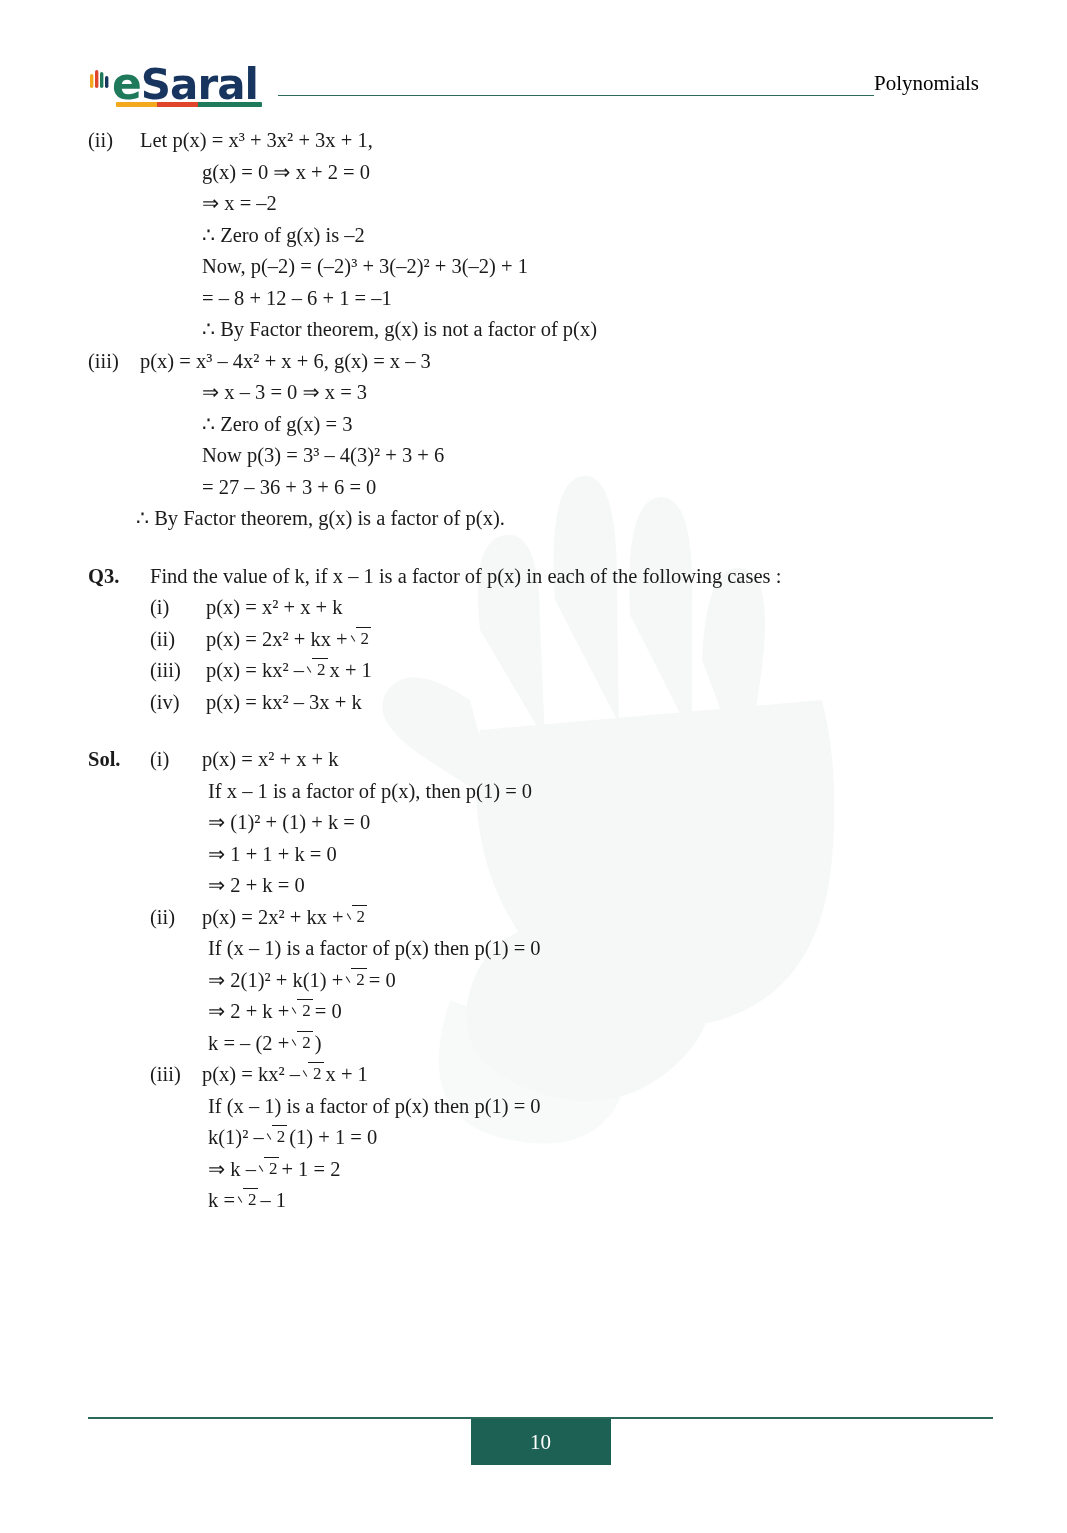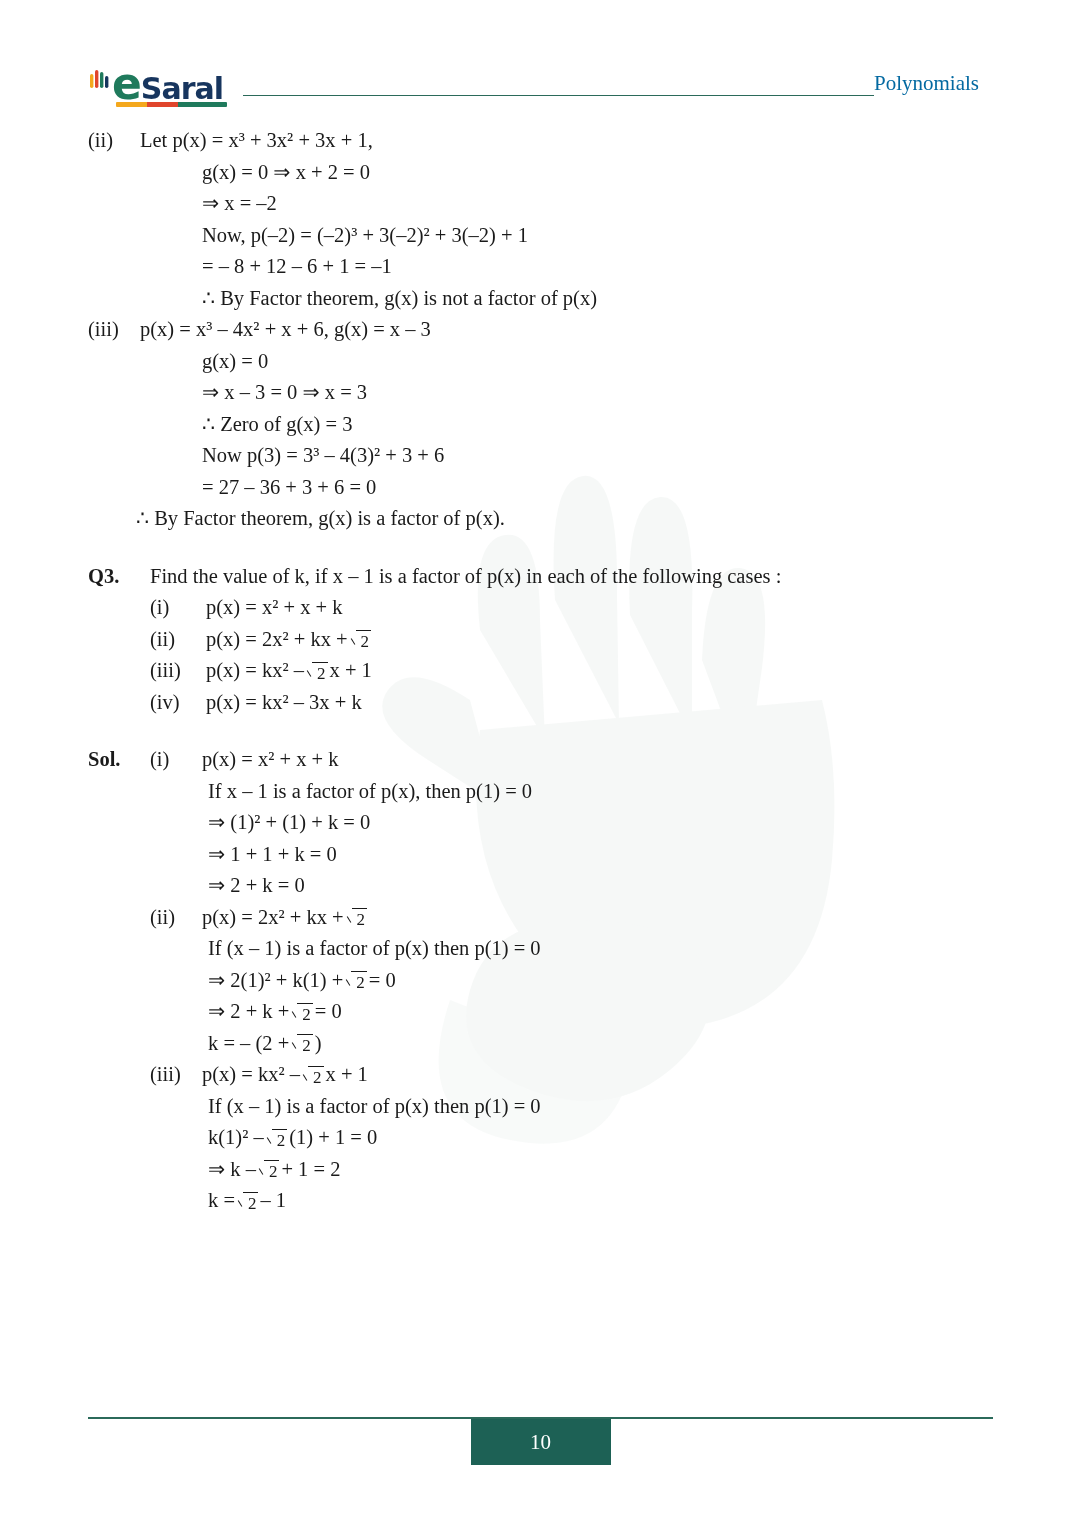--- a/index.html
+++ b/index.html
@@ -56,56 +56,56 @@
     width: 26px;
     height: 30px;
     position: relative;
     margin-right: -2px;
   }
   .logo .e {
     color: #1f7a5c;
     font-size: 44px;
     line-height: 0.9;
   }
-  .logo .saral { color: #17355e; font-size: 30px; line-height: 0.9; }
+  .logo .saral { color: #17355e; font-size: 42px; line-height: 0.9; }
   .logo .underline {
     position: absolute;
     left: 28px;
     right: 2px;
     bottom: -3px;
     height: 5px;
     background: linear-gradient(to right,
        #f4a81d 0%, #f4a81d 28%,
        #e0452c 28%, #e0452c 56%,
        #1f7a5c 56%, #1f7a5c 100%);
     border-radius: 1px;
   }
   .header-rule {
     flex: 1;
     border-bottom: 1.6px solid #2b6a5a;
     margin: 0 0 8px 14px;
     height: 1px;
   }
   .header-title {
     font-size: 21px;
-    color: #0369a1;
+    color: #000000;
     margin-left: 0;
     padding-bottom: 8px;
     white-space: nowrap;
   }
 
   
   .content {
     margin-top: 26px;
     font-size: 20.5px;
     line-height: 1.0;
   }
   .line {
     display: flex;
-    align-items: flex-end;
+    align-items: flex-start;
     margin-bottom: 11px;
     white-space: nowrap;
   }
   .tag {
     flex: 0 0 auto;
     text-align: left;
   }
   .w-q   { width: 62px; font-weight: bold; }
   .w-sol { width: 62px; font-weight: bold; }
   .w-rn  { width: 52px; }
@@ -218,35 +218,35 @@
       <span class="tag w-rn">(ii)</span>
       <span>Let p(x) = x³ + 3x² + 3x + 1,</span>
     </div>
     <div class="line indent-2">
       <span>g(x) = 0  ⇒ x + 2 = 0</span>
     </div>
     <div class="line indent-2">
       <span>⇒ x = –2</span>
     </div>
     <div class="line indent-2">
+      <span>∴  Zero of g(x) is –2</span>
+    </div>
+    <div class="line indent-2">
       <span>Now, p(–2) = (–2)³ + 3(–2)² + 3(–2) + 1</span>
     </div>
     <div class="line indent-2">
       <span>= – 8 + 12 – 6 + 1 = –1</span>
     </div>
     <div class="line indent-2">
       <span>∴  By Factor theorem, g(x) is not a factor of p(x)</span>
     </div>
 
     <div class="line">
       <span class="tag w-rn">(iii)</span>
       <span>p(x) = x³ – 4x² + x + 6, g(x) = x – 3</span>
-    </div>
-    <div class="line indent-2">
-      <span>g(x) = 0</span>
     </div>
     <div class="line indent-2">
       <span>⇒ x – 3 = 0 ⇒ x = 3</span>
     </div>
     <div class="line indent-2">
       <span>∴  Zero of g(x) = 3</span>
     </div>
     <div class="line indent-2">
       <span>Now p(3) = 3³ – 4(3)² + 3 + 6</span>
     </div>

